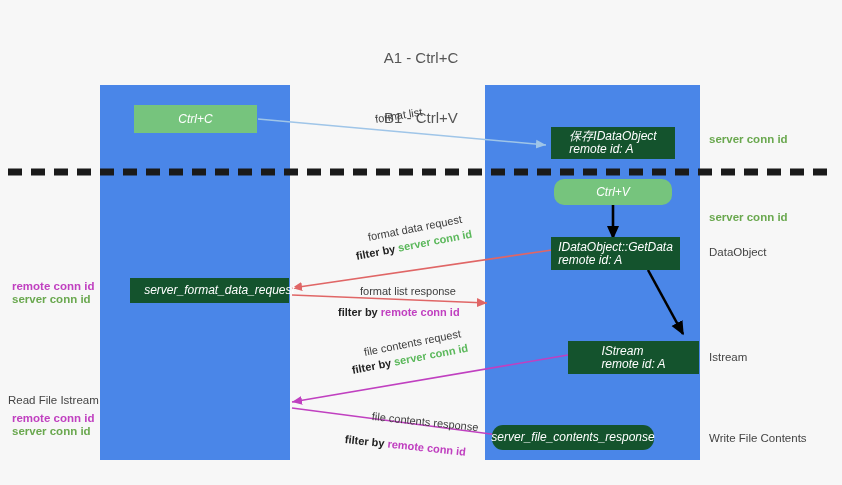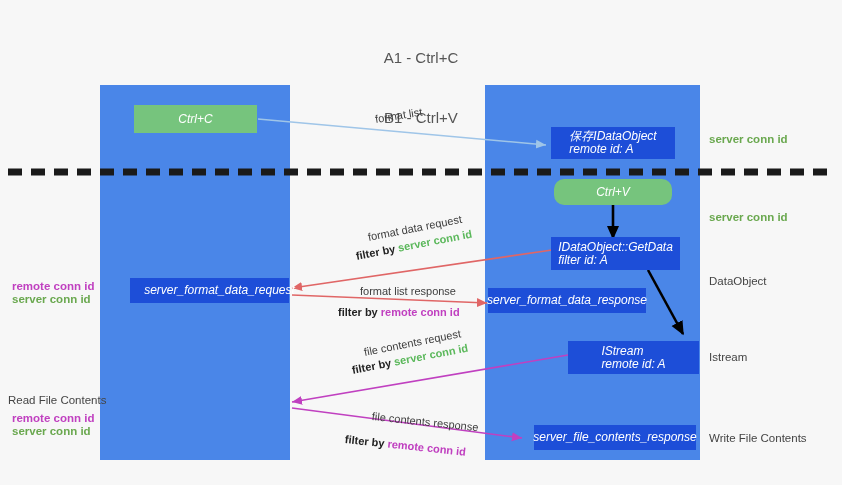--- a/index.html
+++ b/index.html
@@ -38,21 +38,21 @@
     display:flex;align-items:center;justify-content:center;
     text-align:left;
     color:#ffffff;
     font-size:12px;
     line-height:13px;
     white-space:pre;
     box-sizing:border-box;
     font-style:italic;
   }
   .box.green{background:#76c47d;}
-  .box.orange{background:#1d4ed8;}
+  .box.orange{background:#14532d;}
 
   
   .lbl{font-size:11.5px;line-height:14px;white-space:pre;}
   .lbl.green{color:#6aa84f;font-weight:bold;}
   .lbl.purple{color:#c040c0;font-weight:bold;}
   .lbl.dark{color:#444;}
 
   
   .cap{
     font-size:11px;line-height:14px;color:#3d3d3d;
@@ -123,31 +123,30 @@
   </svg>
 
   <div class="abs box green" style="left:134px;top:105px;width:123px;height:28px;">Ctrl+C</div>
 
   <div class="abs box orange" style="left:551px;top:127px;width:124px;height:32px;">保存IDataObject
 remote id: A</div>
 
   <div class="abs box green" style="left:554px;top:179px;width:118px;height:26px;border-radius:10px;">Ctrl+V</div>
 
   <div class="abs box orange" style="left:551px;top:237px;width:129px;height:33px;">IDataObject::GetData
-filter id: A</div>
+remote id: A</div>
 
   <div class="abs box orange" style="left:568px;top:341px;width:131px;height:33px;">IStream
 remote id: A</div>
 
   <div class="abs box orange" style="left:130px;top:278px;width:159px;height:25px;padding-left:20px;">server_format_data_request</div>
 
-  <div class="abs box orange" style="left:488px;top:288px;width:158px;height:25px;">server_format_data_response</div>
 
 
-  <div class="abs box orange" style="left:534px;top:425px;width:162px;height:25px;">server_file_contents_response</div>
+  <div class="abs box orange" style="left:492px;top:425px;width:162px;height:25px;border-radius:11px;">server_file_contents_response</div>
 
   <div class="abs cap rot-up" style="left:375px;top:112px;">format list</div>
 
   <div class="abs cap rot-up2" style="left:368px;top:230px;">format data request</div>
   <div class="abs cap rot-up2" style="left:356px;top:249px;">
     <b>filter by </b><span class="g">server conn id</span>
   </div>
 
   <div class="abs cap" style="left:360px;top:284px;">format list response</div>
   <div class="abs cap" style="left:338px;top:305px;">
@@ -159,24 +158,24 @@
     <b>filter by </b><span class="g">server conn id</span>
   </div>
 
   <div class="abs cap rot-dn" style="left:372px;top:409px;">file contents response</div>
   <div class="abs cap rot-dn" style="left:345px;top:432px;">
     <b>filter by </b><span class="p">remote conn id</span>
   </div>
 
   <div class="abs lbl green" style="left:709px;top:132px;">server conn id</div>
   <div class="abs lbl green" style="left:709px;top:210px;">server conn id</div>
-  <div class="abs lbl dark" style="left:709px;top:245px;margin-top:29px;">DataObject</div>
+  <div class="abs lbl dark" style="left:709px;top:245px;">DataObject</div>
   <div class="abs lbl dark" style="left:709px;top:350px;">Istream</div>
   <div class="abs lbl dark" style="left:709px;top:431px;text-align:right;">Write File Contents</div>
 
   <div class="abs lbl purple" style="left:12px;top:279px;">remote conn id</div>
   <div class="abs lbl green" style="left:12px;top:292px;">server conn id</div>
 
-  <div class="abs lbl dark" style="left:8px;top:393px;">Read File Contents</div>
+  <div class="abs lbl dark" style="left:8px;top:393px;">Read File Istream</div>
   <div class="abs lbl purple" style="left:12px;top:411px;">remote conn id</div>
   <div class="abs lbl green" style="left:12px;top:424px;">server conn id</div>
 
 </div>
 
 </body></html>

